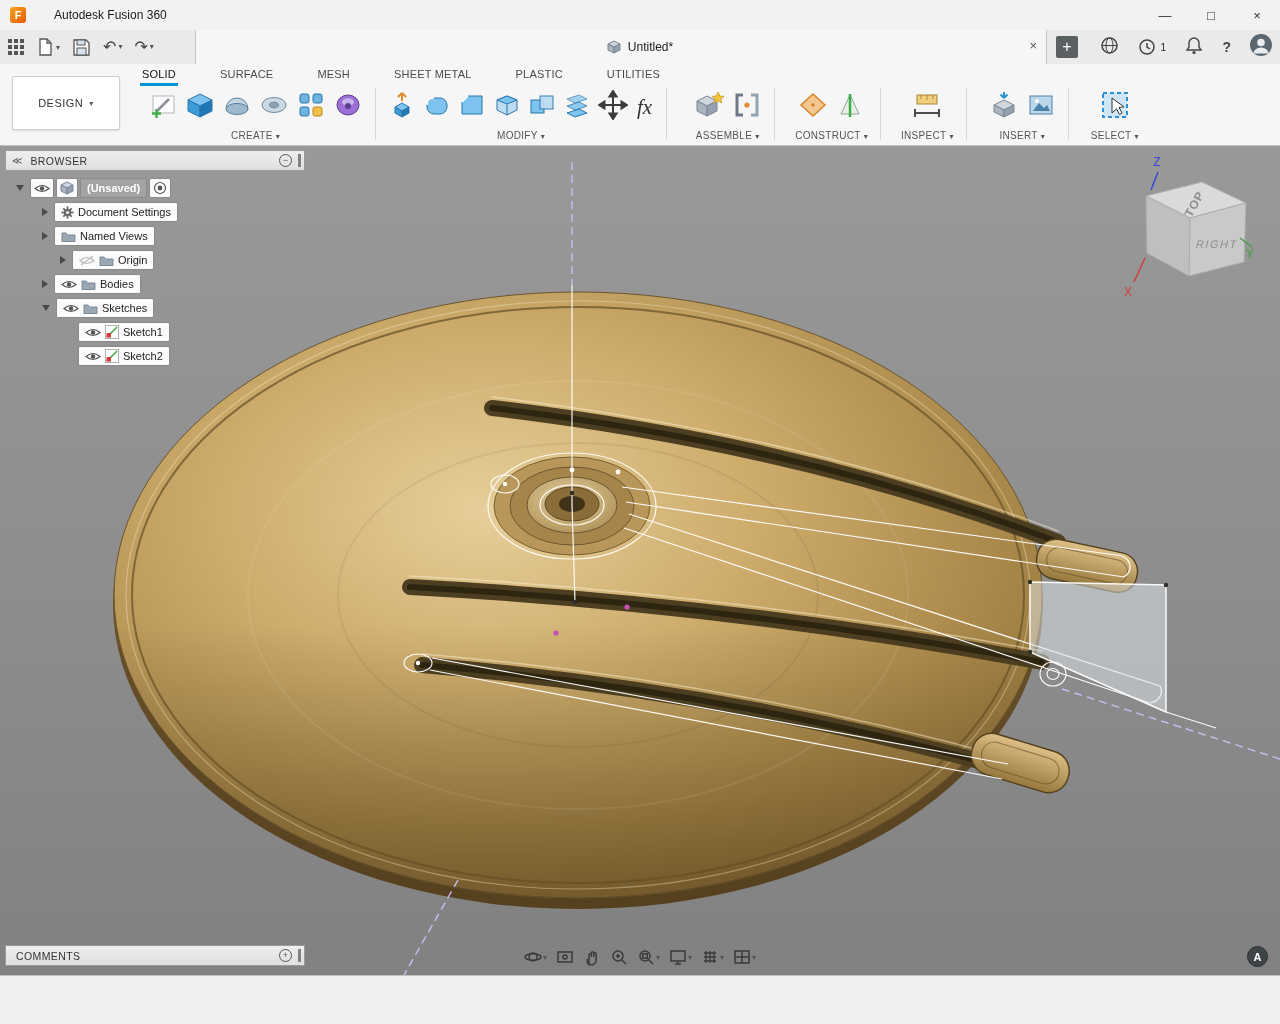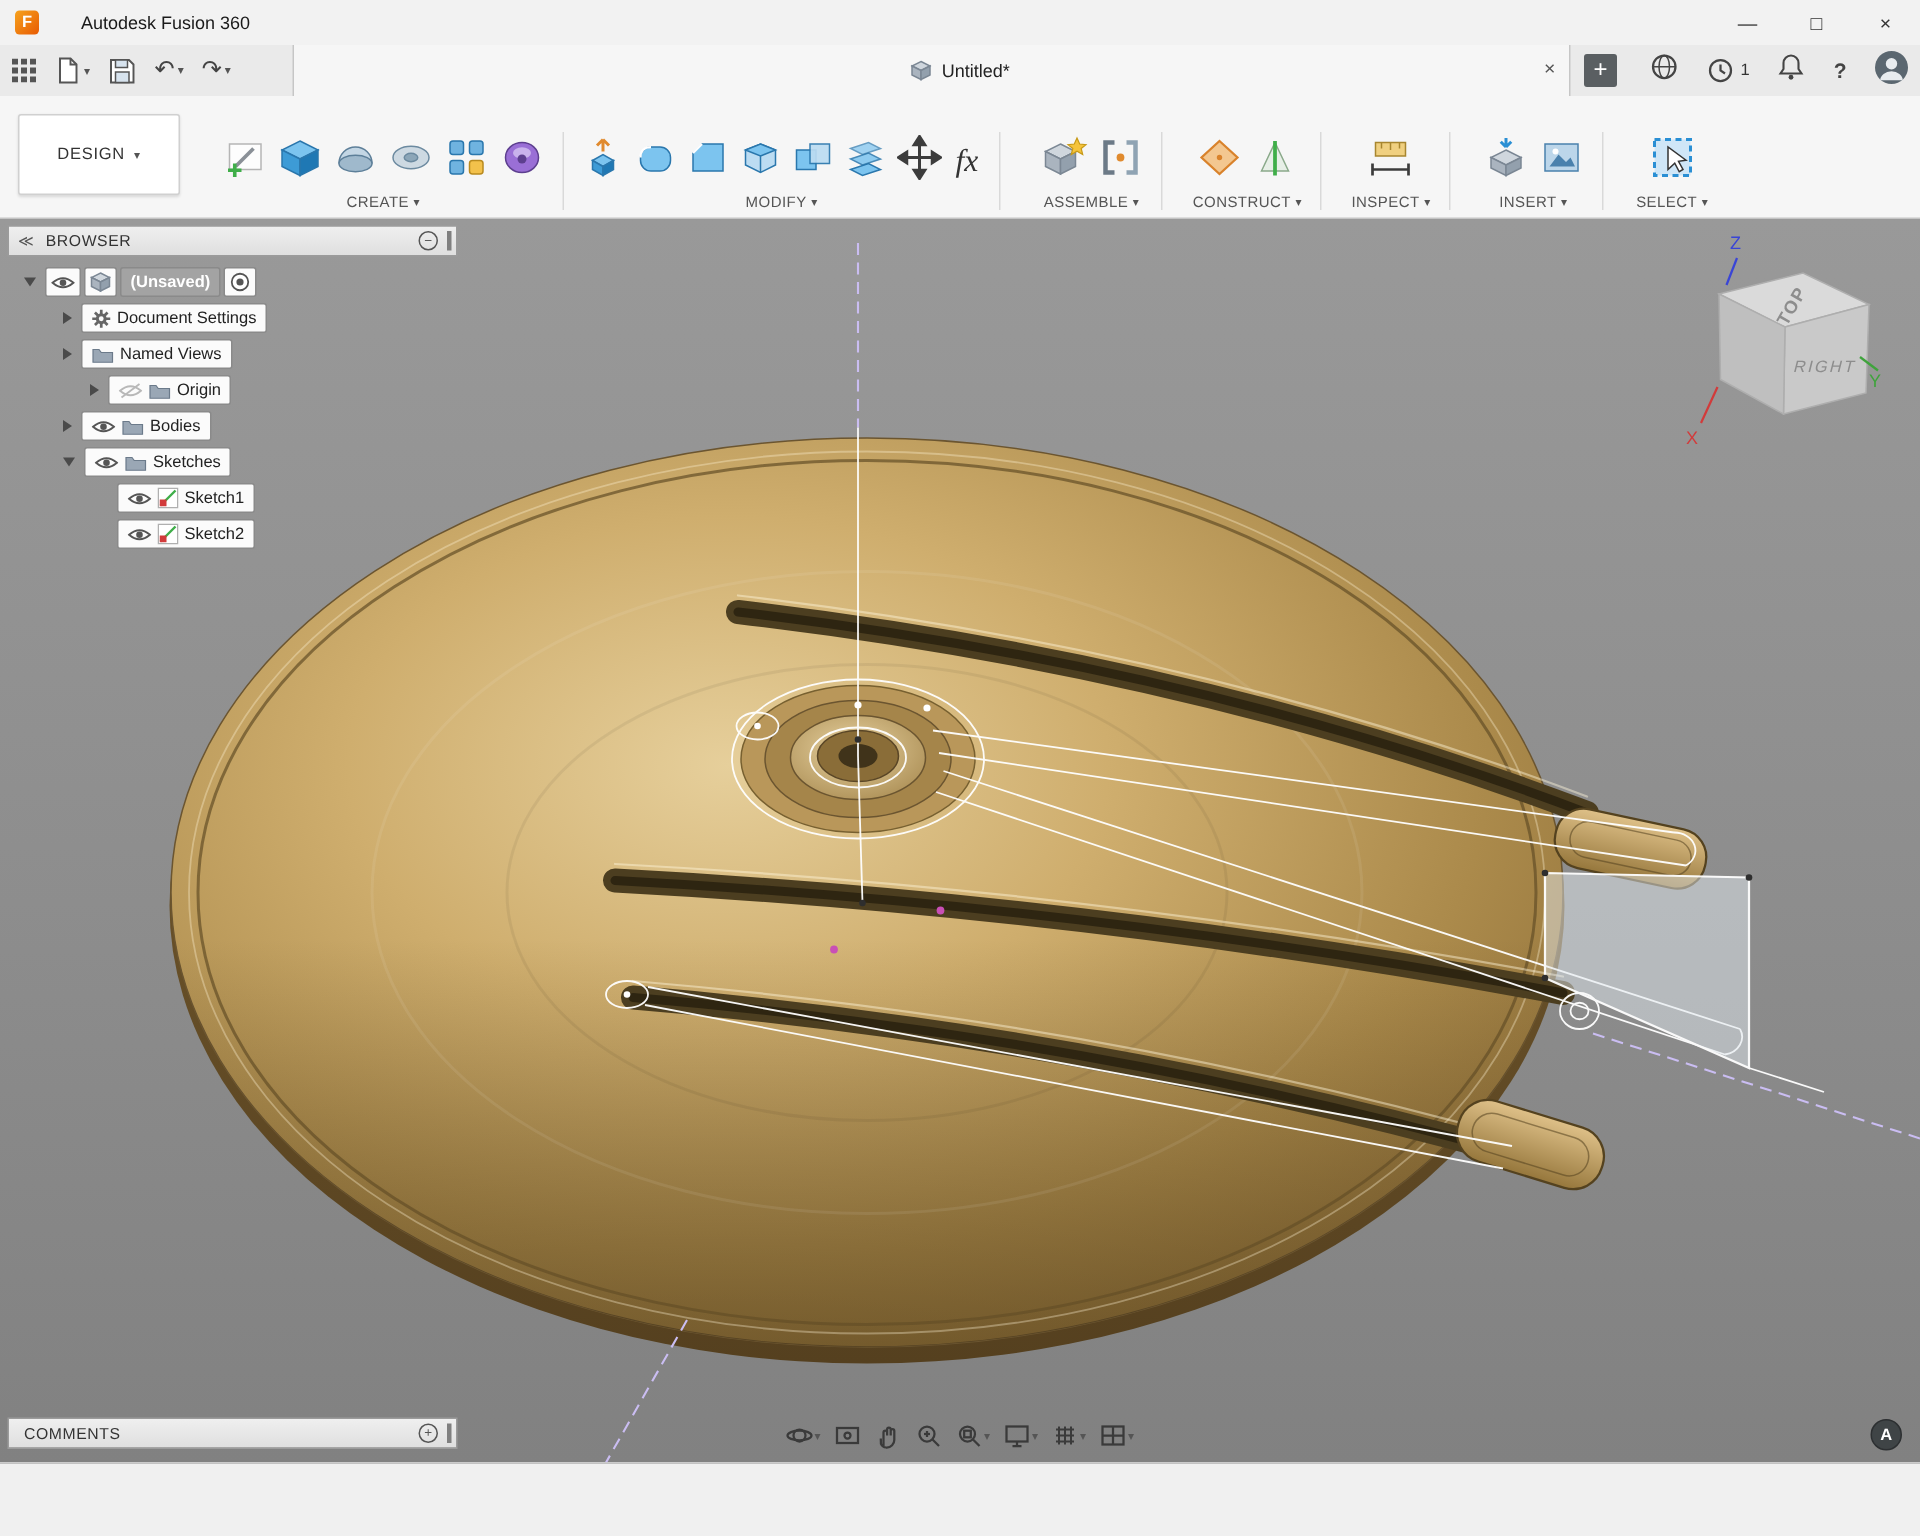--- a/index.html
+++ b/index.html
@@ -42,21 +42,21 @@
   .ribbon { position:absolute; left:0; top:64px; width:100%; height:82px; background:#f6f6f6; border-bottom:1px solid #c4c4c4; }
   .ribbon-tabs { position:absolute; left:140px; top:64px; height:22px; display:flex; gap:40px; }
   .rtab { font-size:11px; color:#4a4a4a; padding:4px 2px 3px 2px; letter-spacing:.2px; }
   .rtab.active { color:#111; border-bottom:3px solid #0696d7; }
   .design-btn { position:absolute; left:12px; top:76px; width:108px; height:54px; background:#fff;
     border:1px solid #d0d0d0; border-radius:2px; box-shadow:0 1px 2px rgba(0,0,0,.12);
     display:flex; align-items:center; justify-content:center; gap:6px; font-size:11px; color:#333; letter-spacing:.5px; }
   .ribbon-groups { position:absolute; left:136px; top:86px; right:0; display:flex; align-items:flex-start; }
   .rgroup { display:flex; flex-direction:column; align-items:center; padding:0 12px; }
   .rgroup .icons { height:42px; display:flex; align-items:center; gap:7px;justify-content:flex-end; }
-  .rgroup .glabel { font-size:10px; color:#555; margin-top:2px; display:flex; gap:3px; align-items:flex-start; letter-spacing:.3px; }
+  .rgroup .glabel { font-size:10px; color:#555; margin-top:2px; display:flex; gap:3px; align-items:flex-end; letter-spacing:.3px; }
   .gsep { width:1px; background:#d9d9d9; height:52px; margin-top:2px; }
   .fx { font-family:"Liberation Serif", serif; font-style:italic; font-size:21px; color:#333; padding:0 2px; }
 
   
   .canvas { position:absolute; left:0; top:146px; width:1280px; height:829px;
     background:linear-gradient(180deg,#999999 0%, #8d8d8d 55%, #818181 100%); }
 
   
   .panel-bar { position:absolute; left:5px; width:300px; height:21px;
     background:linear-gradient(#efefef,#dfdfdf); border:1px solid #9b9b9b;
@@ -183,20 +183,28 @@
     <span>
       <svg width="22" height="22">
           <circle cx="11" cy="11" r="11" fill="#5b6770"></circle>
           <circle cx="11" cy="8.5" r="3.8" fill="#e8ecef"></circle>
           <path d="M3.5,19.5 a7.5,6 0 0 1 15,0 z" fill="#e8ecef"></path>
         </svg>
     </span>
   </div>
 
   <div class="ribbon"></div>
+  <div class="ribbon-tabs">
+    <span class="rtab active">SOLID</span>
+    <span class="rtab">SURFACE</span>
+    <span class="rtab">MESH</span>
+    <span class="rtab">SHEET METAL</span>
+    <span class="rtab">PLASTIC</span>
+    <span class="rtab">UTILITIES</span>
+  </div>
 
   <div class="design-btn">
     <span>DESIGN</span>
     <span class="caret-sm">▾</span>
   </div>
 
   <div class="ribbon-groups">
 
     <div class="rgroup">
       <div class="icons">

